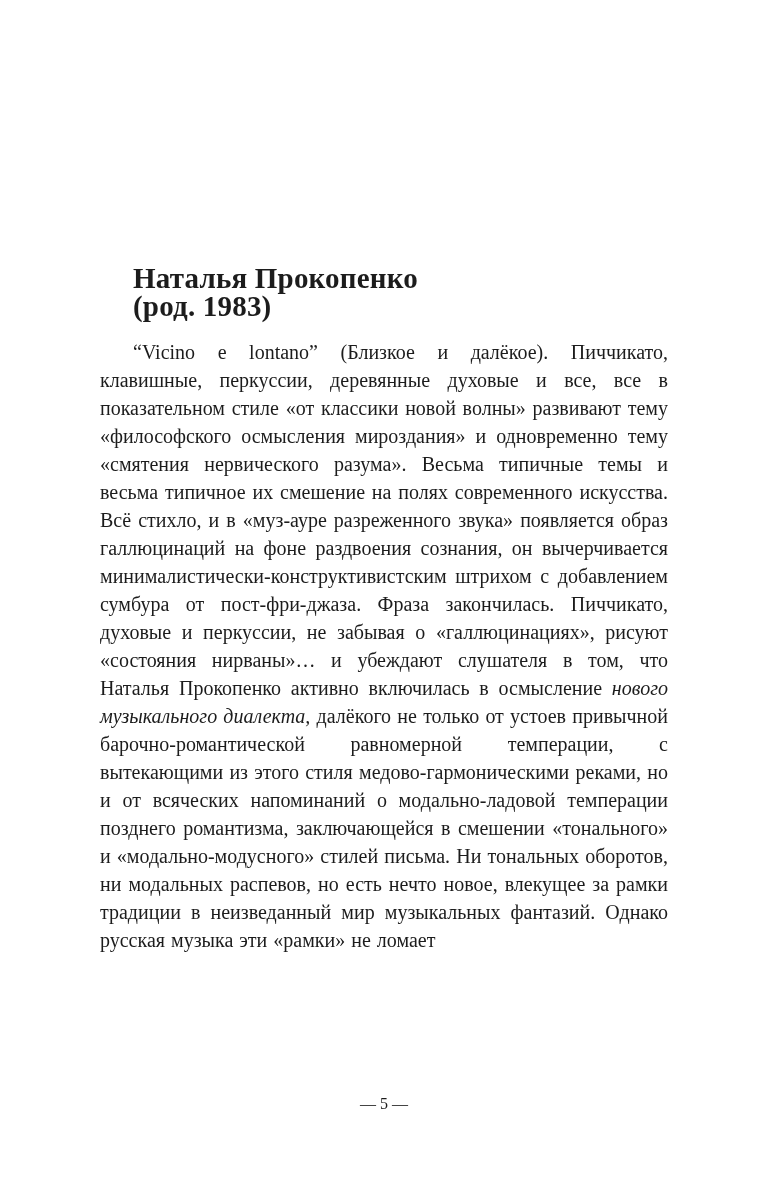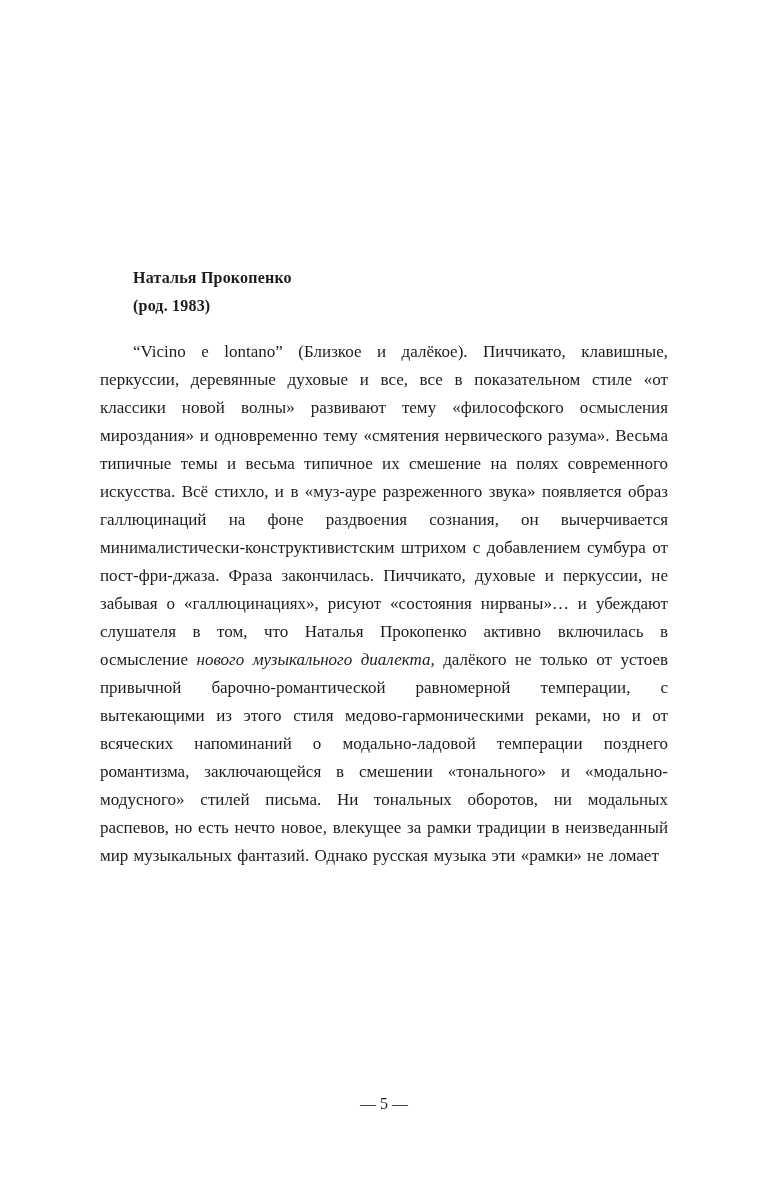--- a/index.html
+++ b/index.html
@@ -19,31 +19,31 @@
     box-sizing: border-box;
   }
   .text-block {
     position: absolute;
     left: 100px;
     right: 100px;
     top: 264px;
   }
   .heading {
     font-weight: bold;
-    font-size: 16px;
+    font-size: 29px;
     line-height: 28px;
     padding-left: 33px;
     letter-spacing: 0.2px;
   }
   .heading .line {
     display: block;
   }
   .body-paragraph {
     margin: 18px 0 0 0;
-    font-size: 17px;
+    font-size: 20px;
     line-height: 28px;
     text-align: justify;
     text-indent: 33px;
     word-spacing: 1px;
   }
   .body-paragraph em {
     font-style: italic;
   }
   .page-footer {
     position: absolute;

